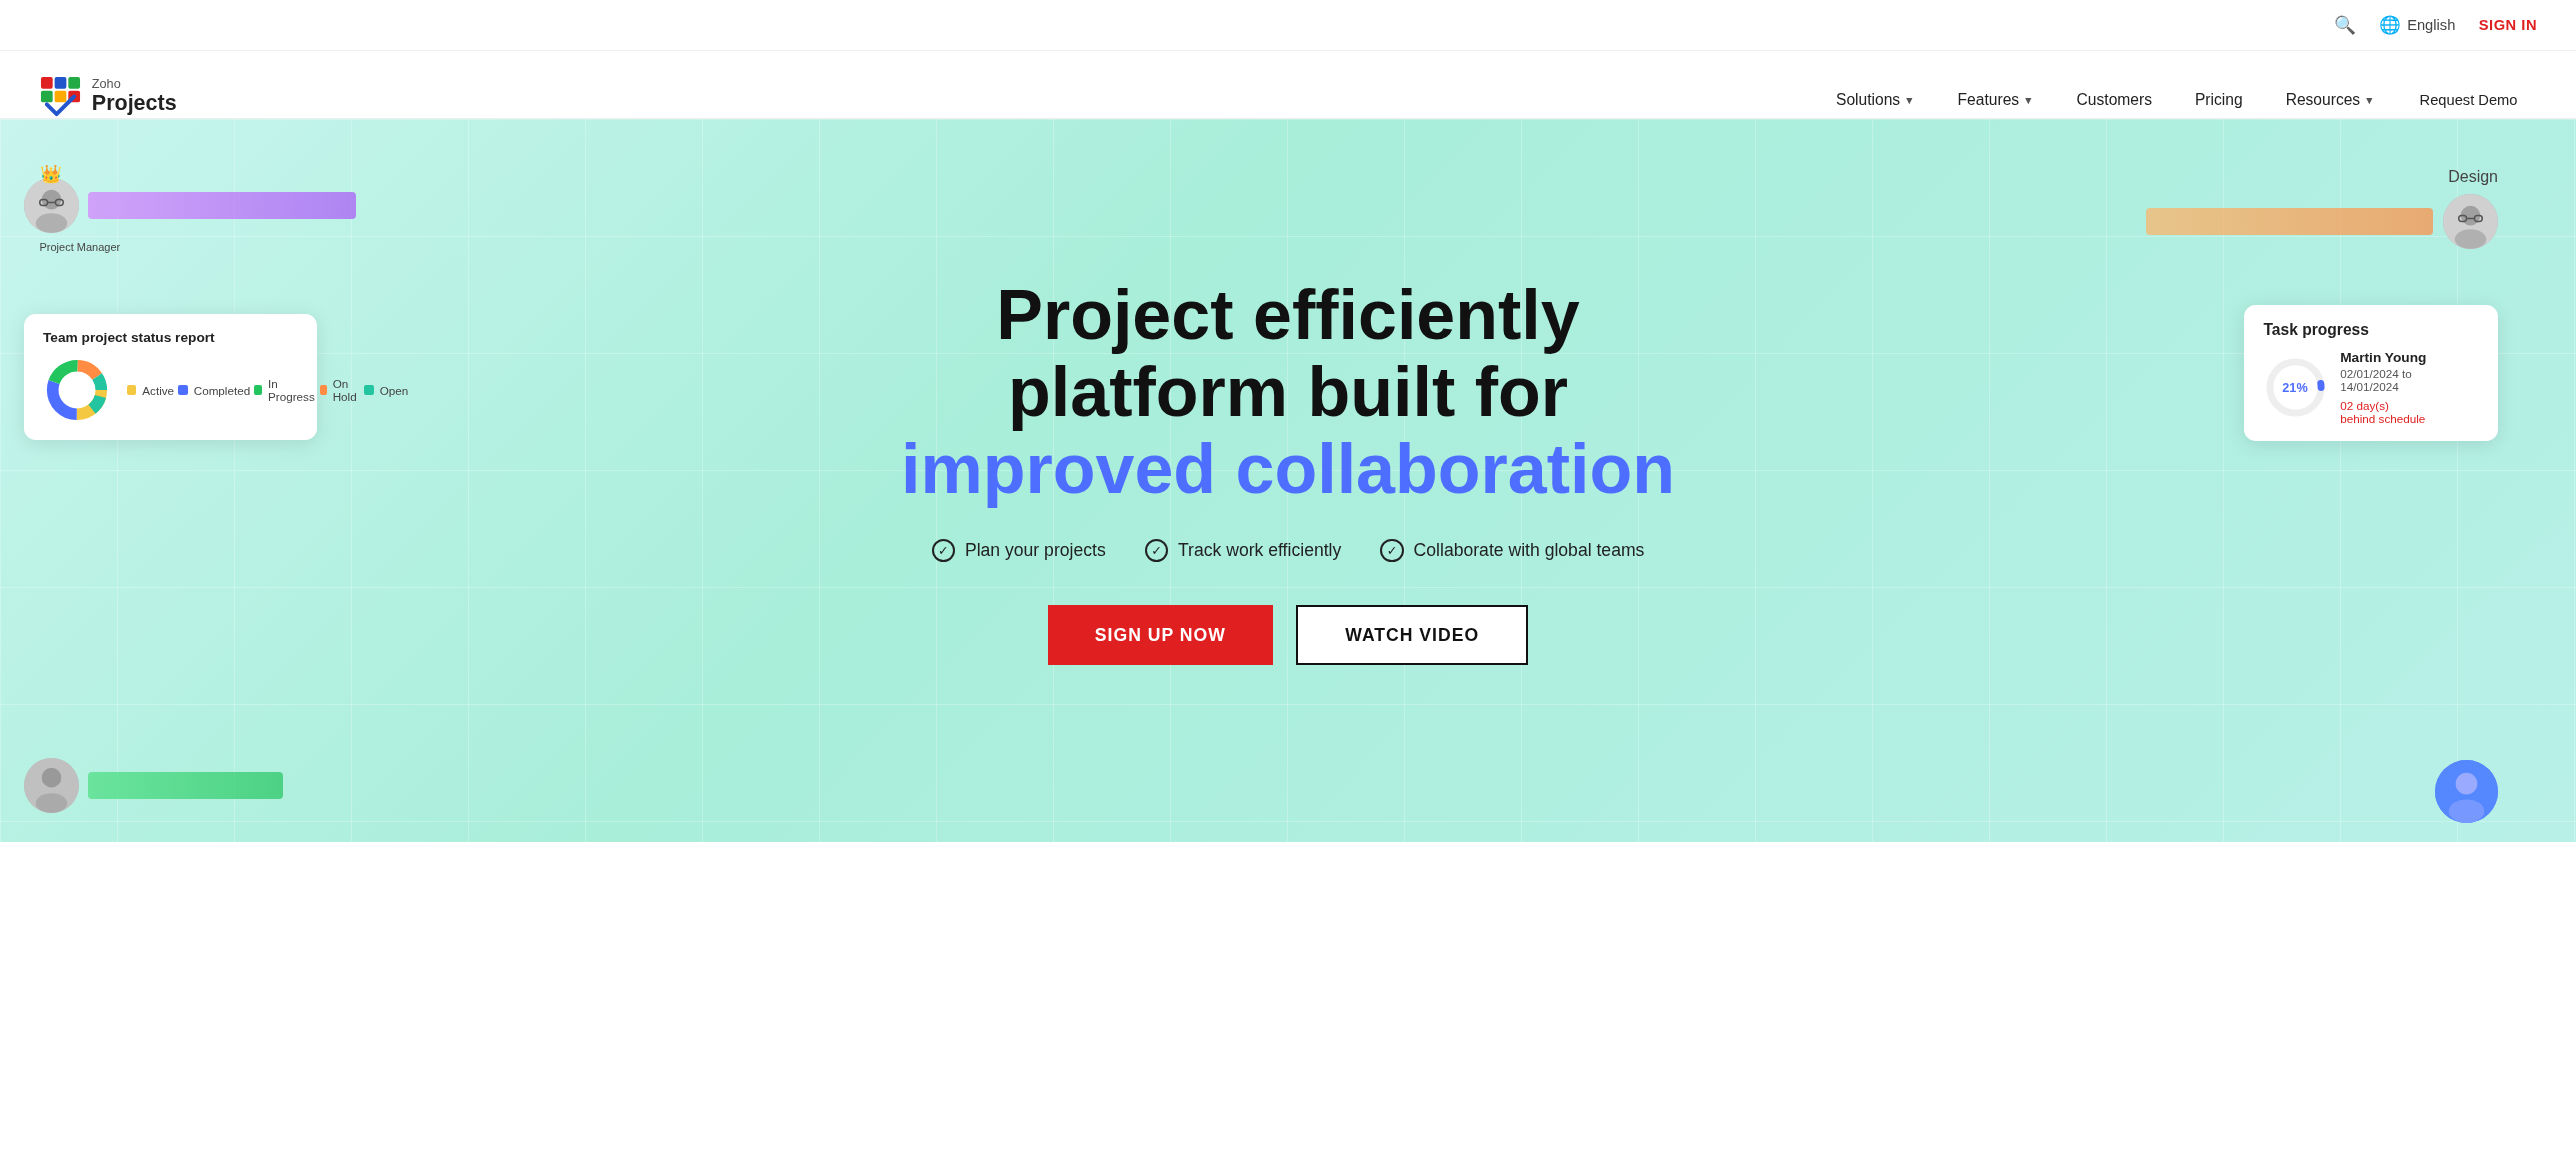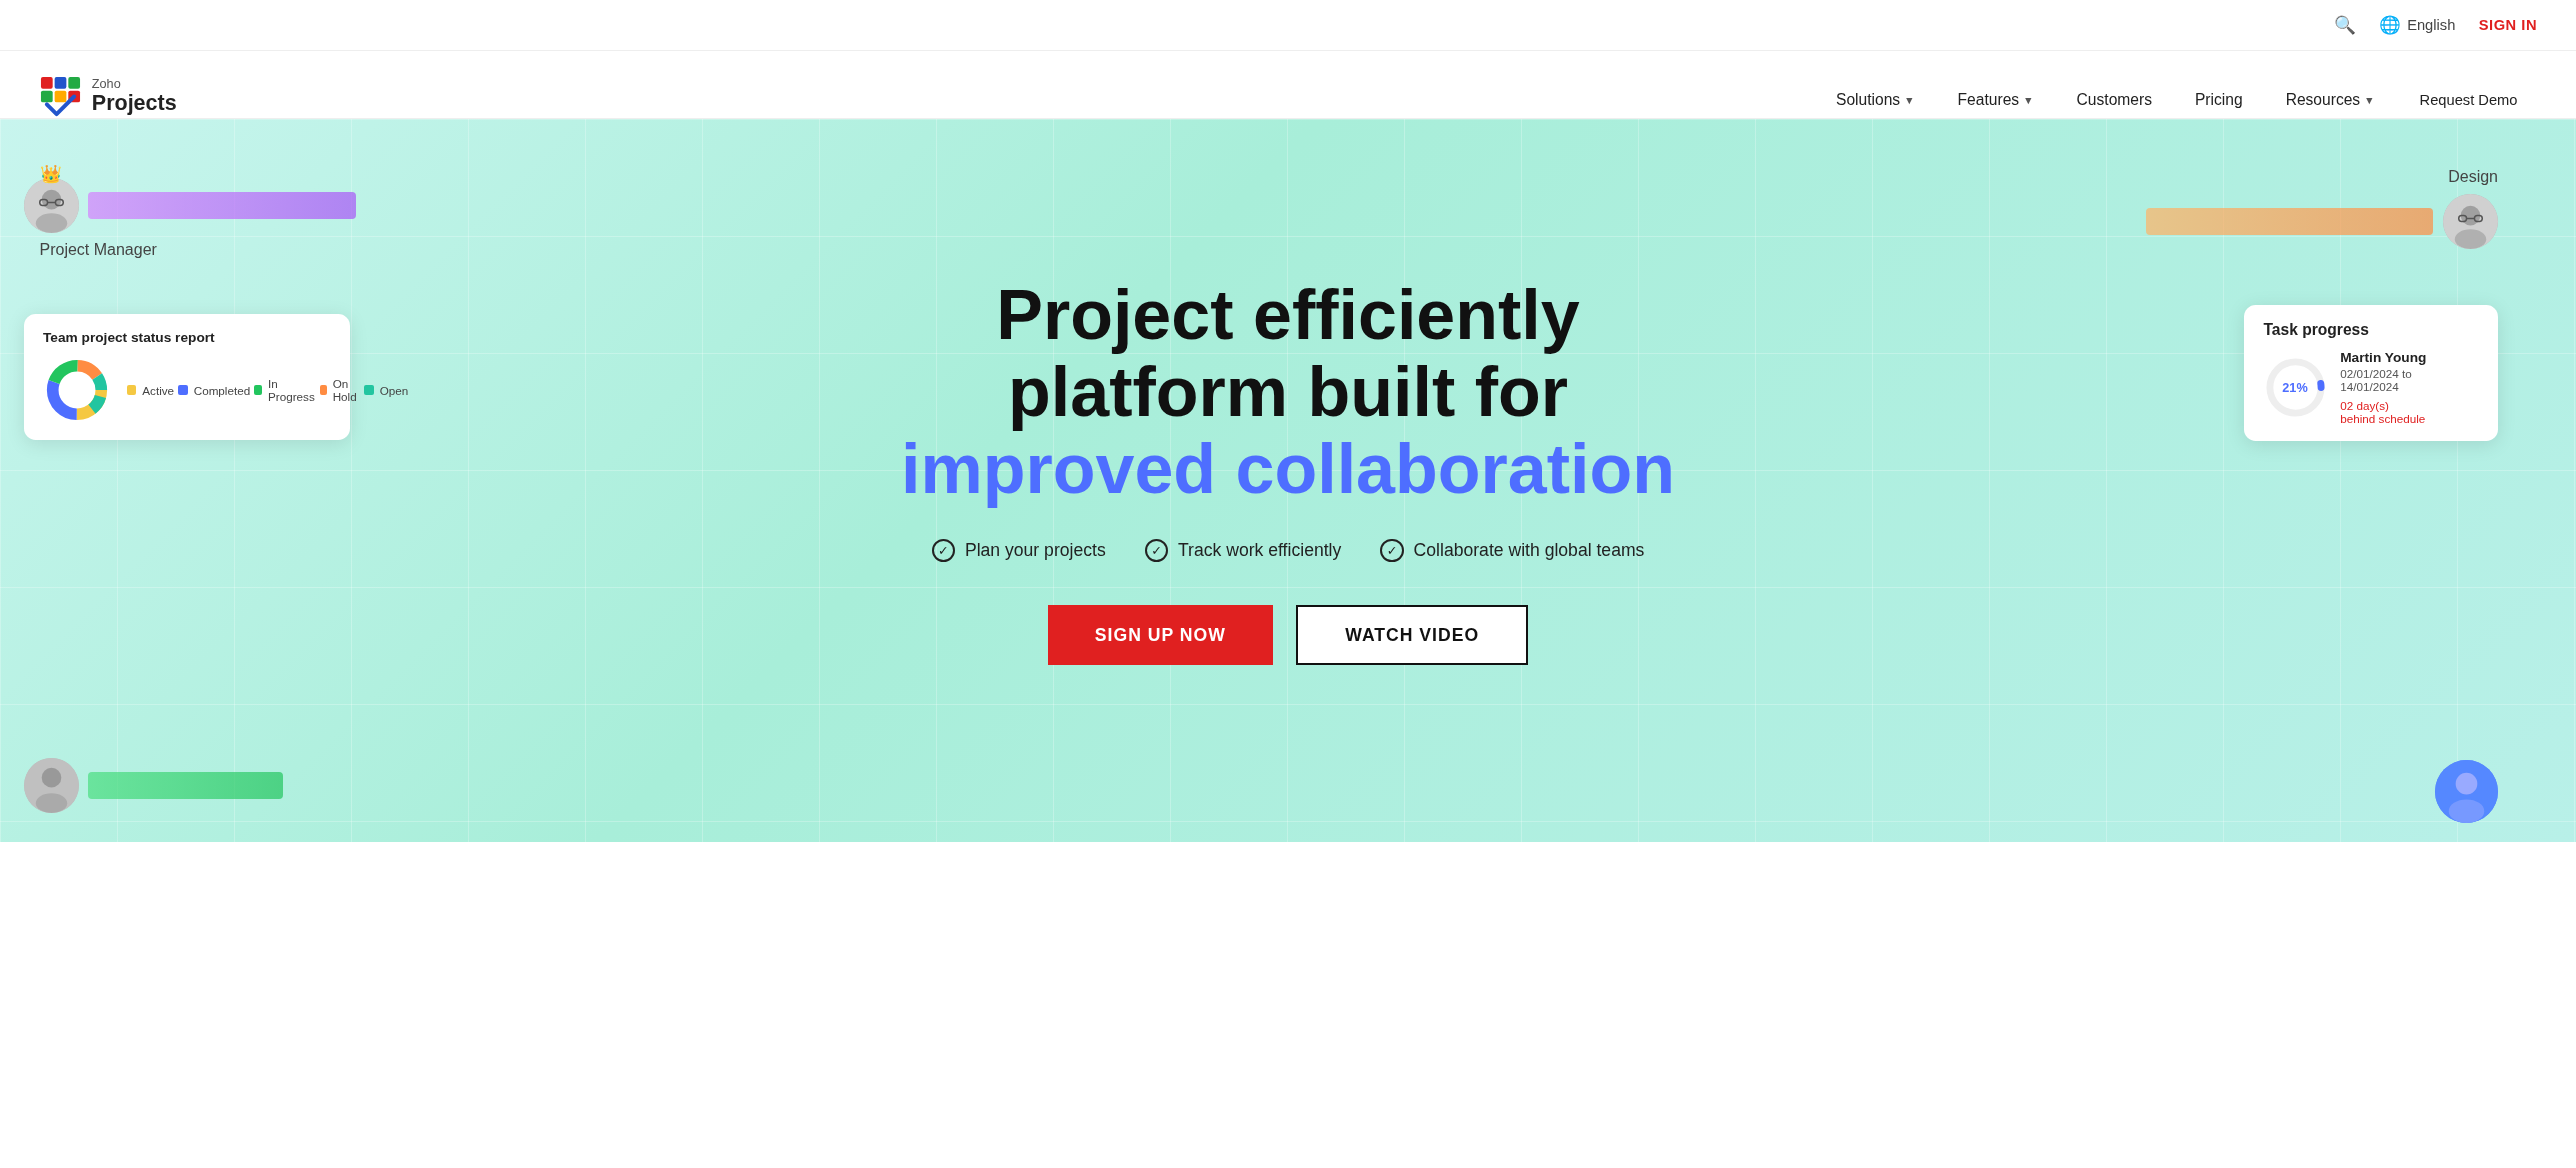--- a/index.html
+++ b/index.html
@@ -167,35 +167,35 @@
     }
     .crown { position: absolute; top: -13.7px; left: 50%; transform: translateX(-50%); font-size: 17.6px; }
     .pm-bar {
       flex: 1;
       height: 27px;
       background: linear-gradient(90deg, #d580ff, #a855f7);
       border-radius: 3.9px;
       opacity: 0.7;
     }
     .pm-label {
-      font-size: 16px;
+      font-size: 11px;
       color: #444;
       margin-bottom: 6px;
       padding-left: 16px;
     }
 
     
     .card-status {
       background: #fff;
       border-radius: 11.7px;
       padding: 15.6px 19.5px;
       box-shadow: 0 3.9px 19.5px rgba(0,0,0,0.1);
       left: 23.5px;
       top: 195px;
-      width: 326px;
+      width: 293px;
     }
     .card-status-title {
       font-size: 13.7px;
       font-weight: 600;
       color: #222;
       margin-bottom: 11.7px;
     }
     .status-content { display: flex; align-items: center; gap: 15.6px; }
     .donut-chart {
       width: 68px; height: 68px;

